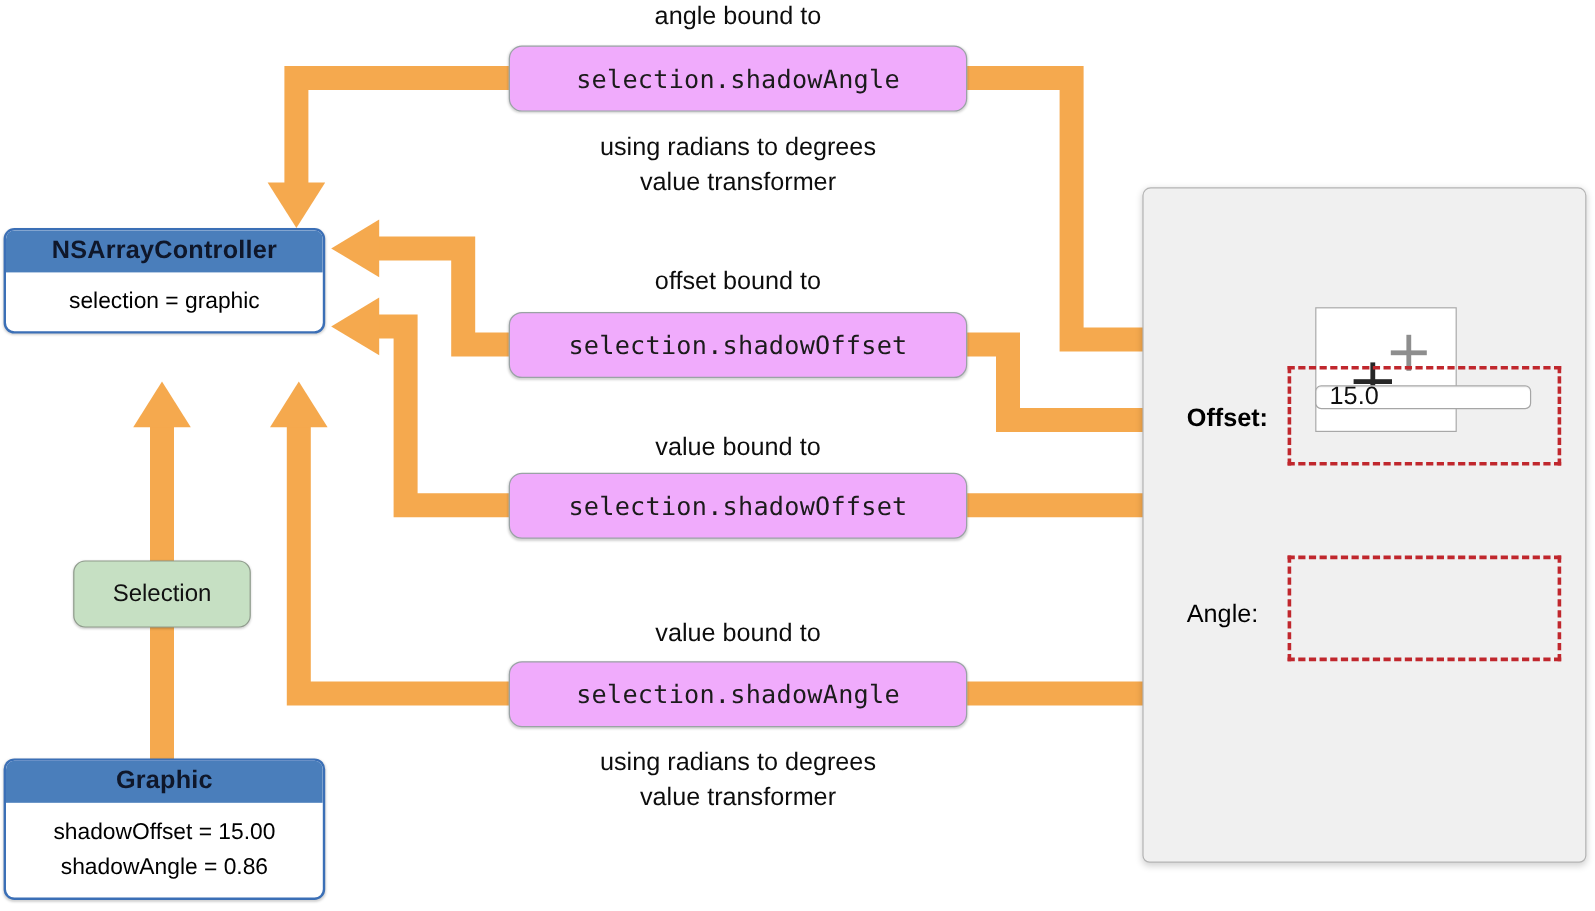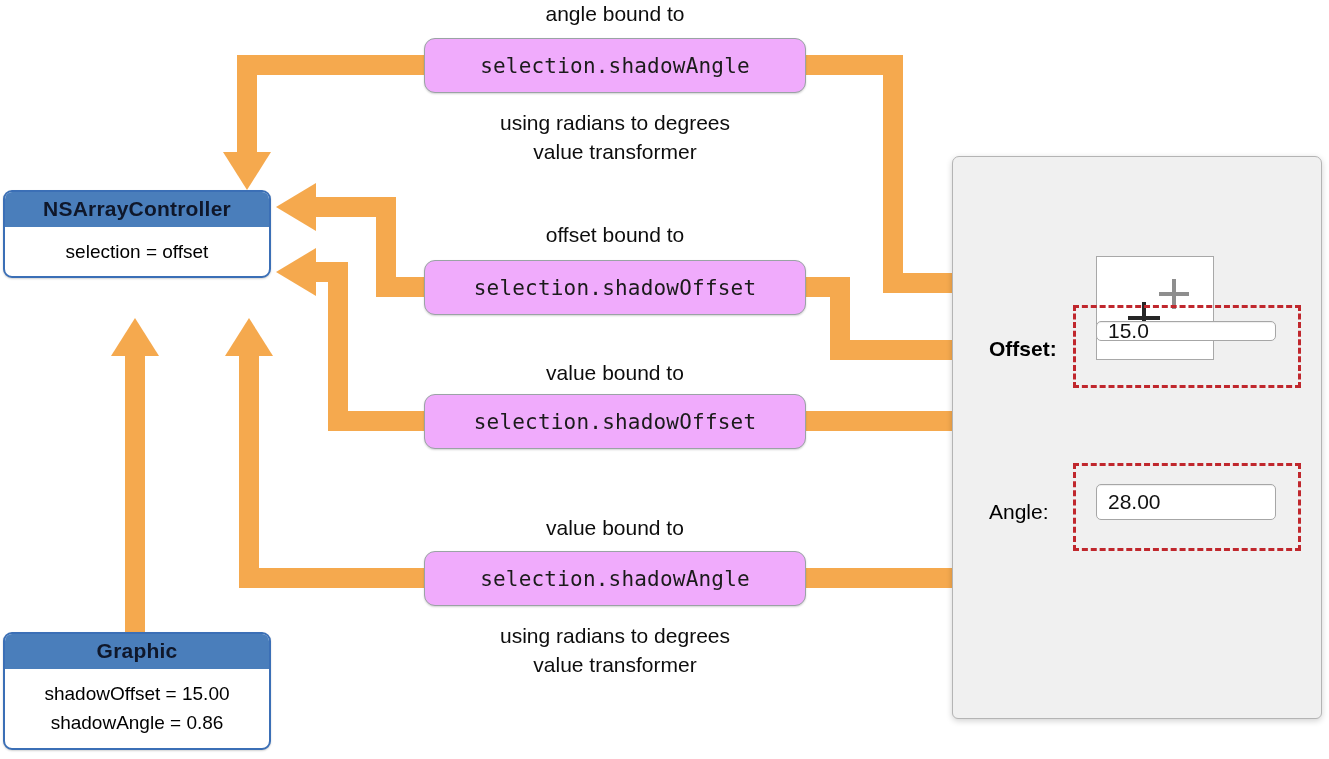--- a/index.html
+++ b/index.html
@@ -209,24 +209,27 @@
     <polygon class="hdw" points="1078,578 1028,541 1028,615"></polygon>
     <polygon class="hd" points="1067,578 1033,553 1033,603"></polygon>
 
     <path class="ln" d="M135,640 L135,350"></path>
     <polygon class="hd" points="135,318 111,356 159,356"></polygon>
   </svg>
 
   <div class="modelbox abs" id="box-controller">
     <div class="mb-title">NSArrayController</div>
     <div class="mb-body">
-      <div>selection = offset</div>
+      <div>selection = graphic</div>
     </div>
   </div>
 
+  <div class="abs" id="selection-pill">
+    <span>Selection</span>
+  </div>
 
   <div class="modelbox abs" id="box-graphic">
     <div class="mb-title">Graphic</div>
     <div class="mb-body">
       <div>shadowOffset = 15.00</div>
       <div>shadowAngle = 0.86</div>
     </div>
   </div>
 
   <div class="caption" style="top:0px;">angle bound to</div>
@@ -263,18 +266,17 @@
       <div class="field-row" id="row-offset-label">
         <span class="field-label">Offset:</span>
       </div>
       <div class="redbox" id="redbox-offset"></div>
       <div class="textfield" id="tf-offset">15.0</div>
 
       <div class="field-row" id="row-angle-label">
         <span class="field-label">Angle:</span>
       </div>
       <div class="redbox" id="redbox-angle"></div>
-      <div class="textfield" id="tf-angle">28.00</div>
 
     </div>
   </div>
 
 </div>
 
 </body></html>

